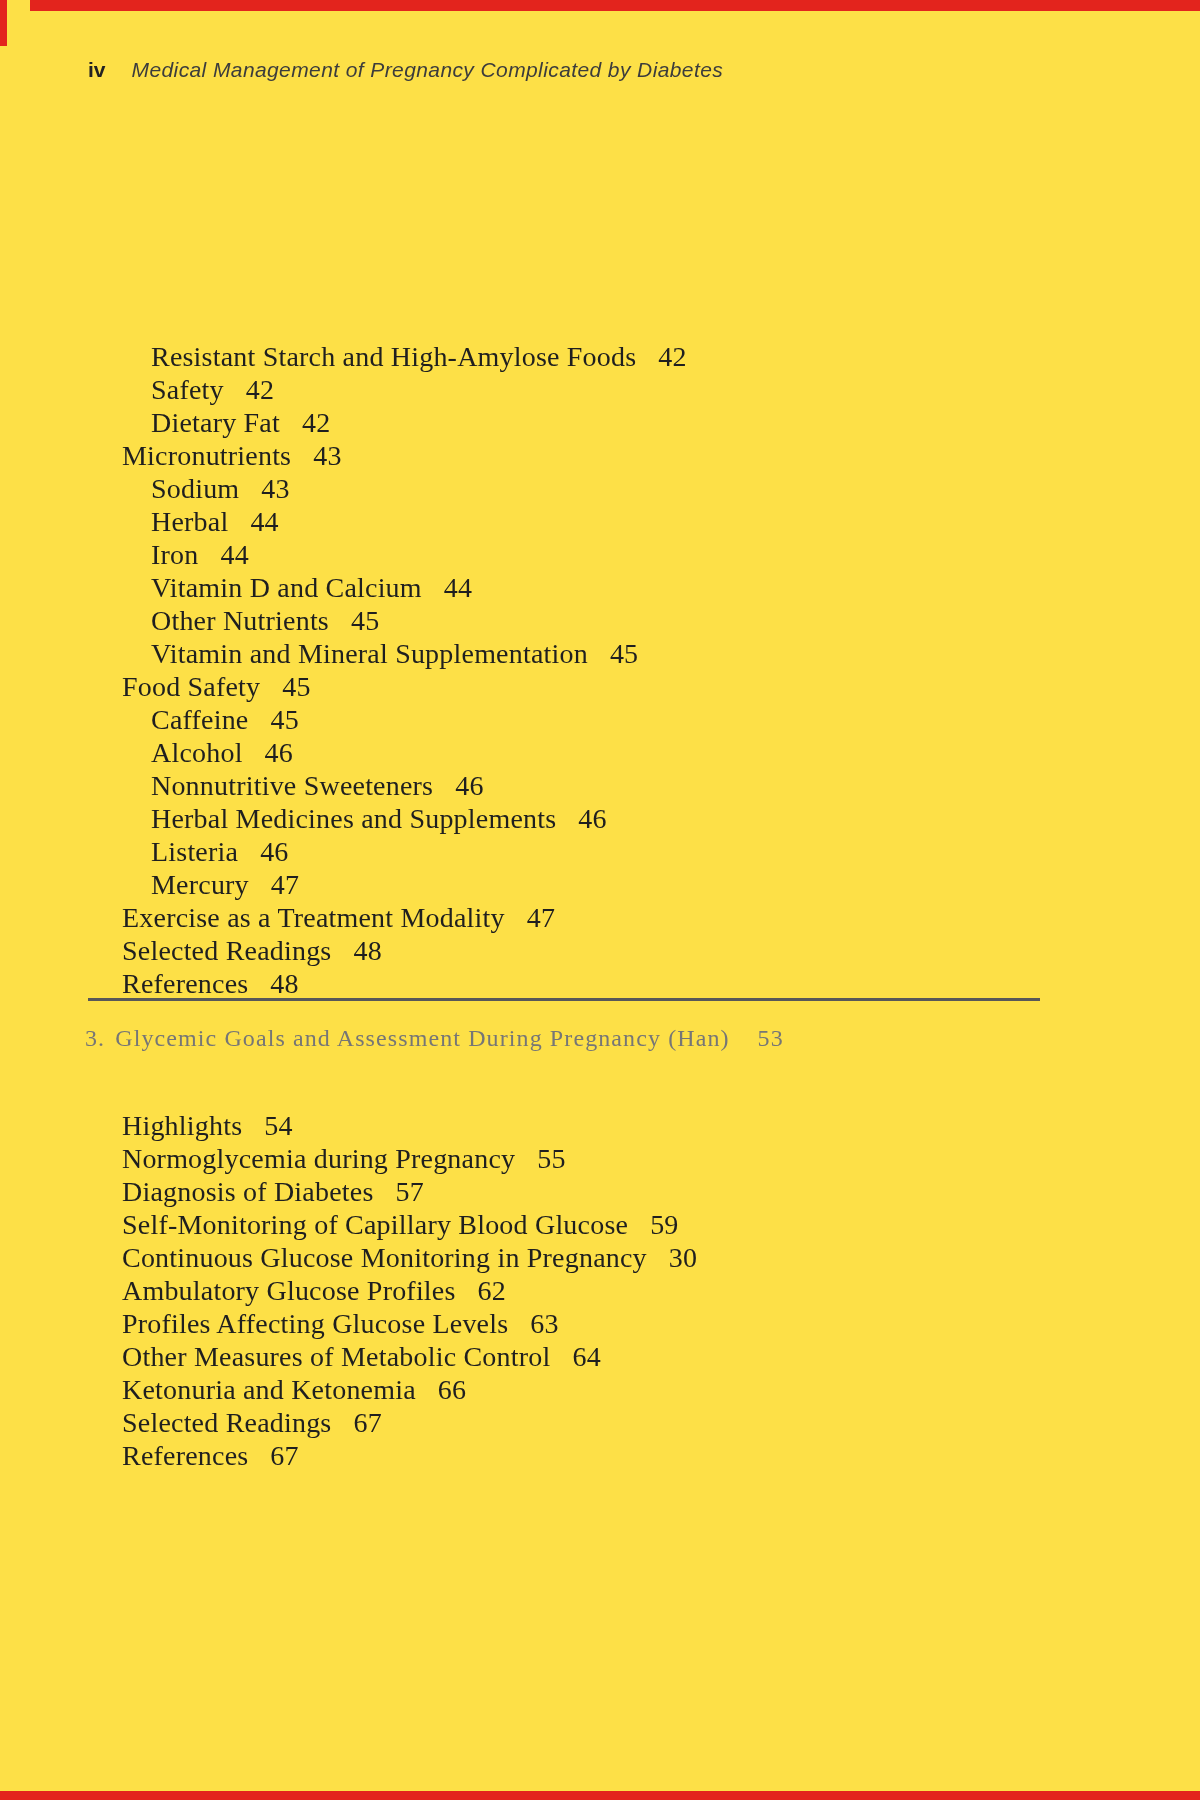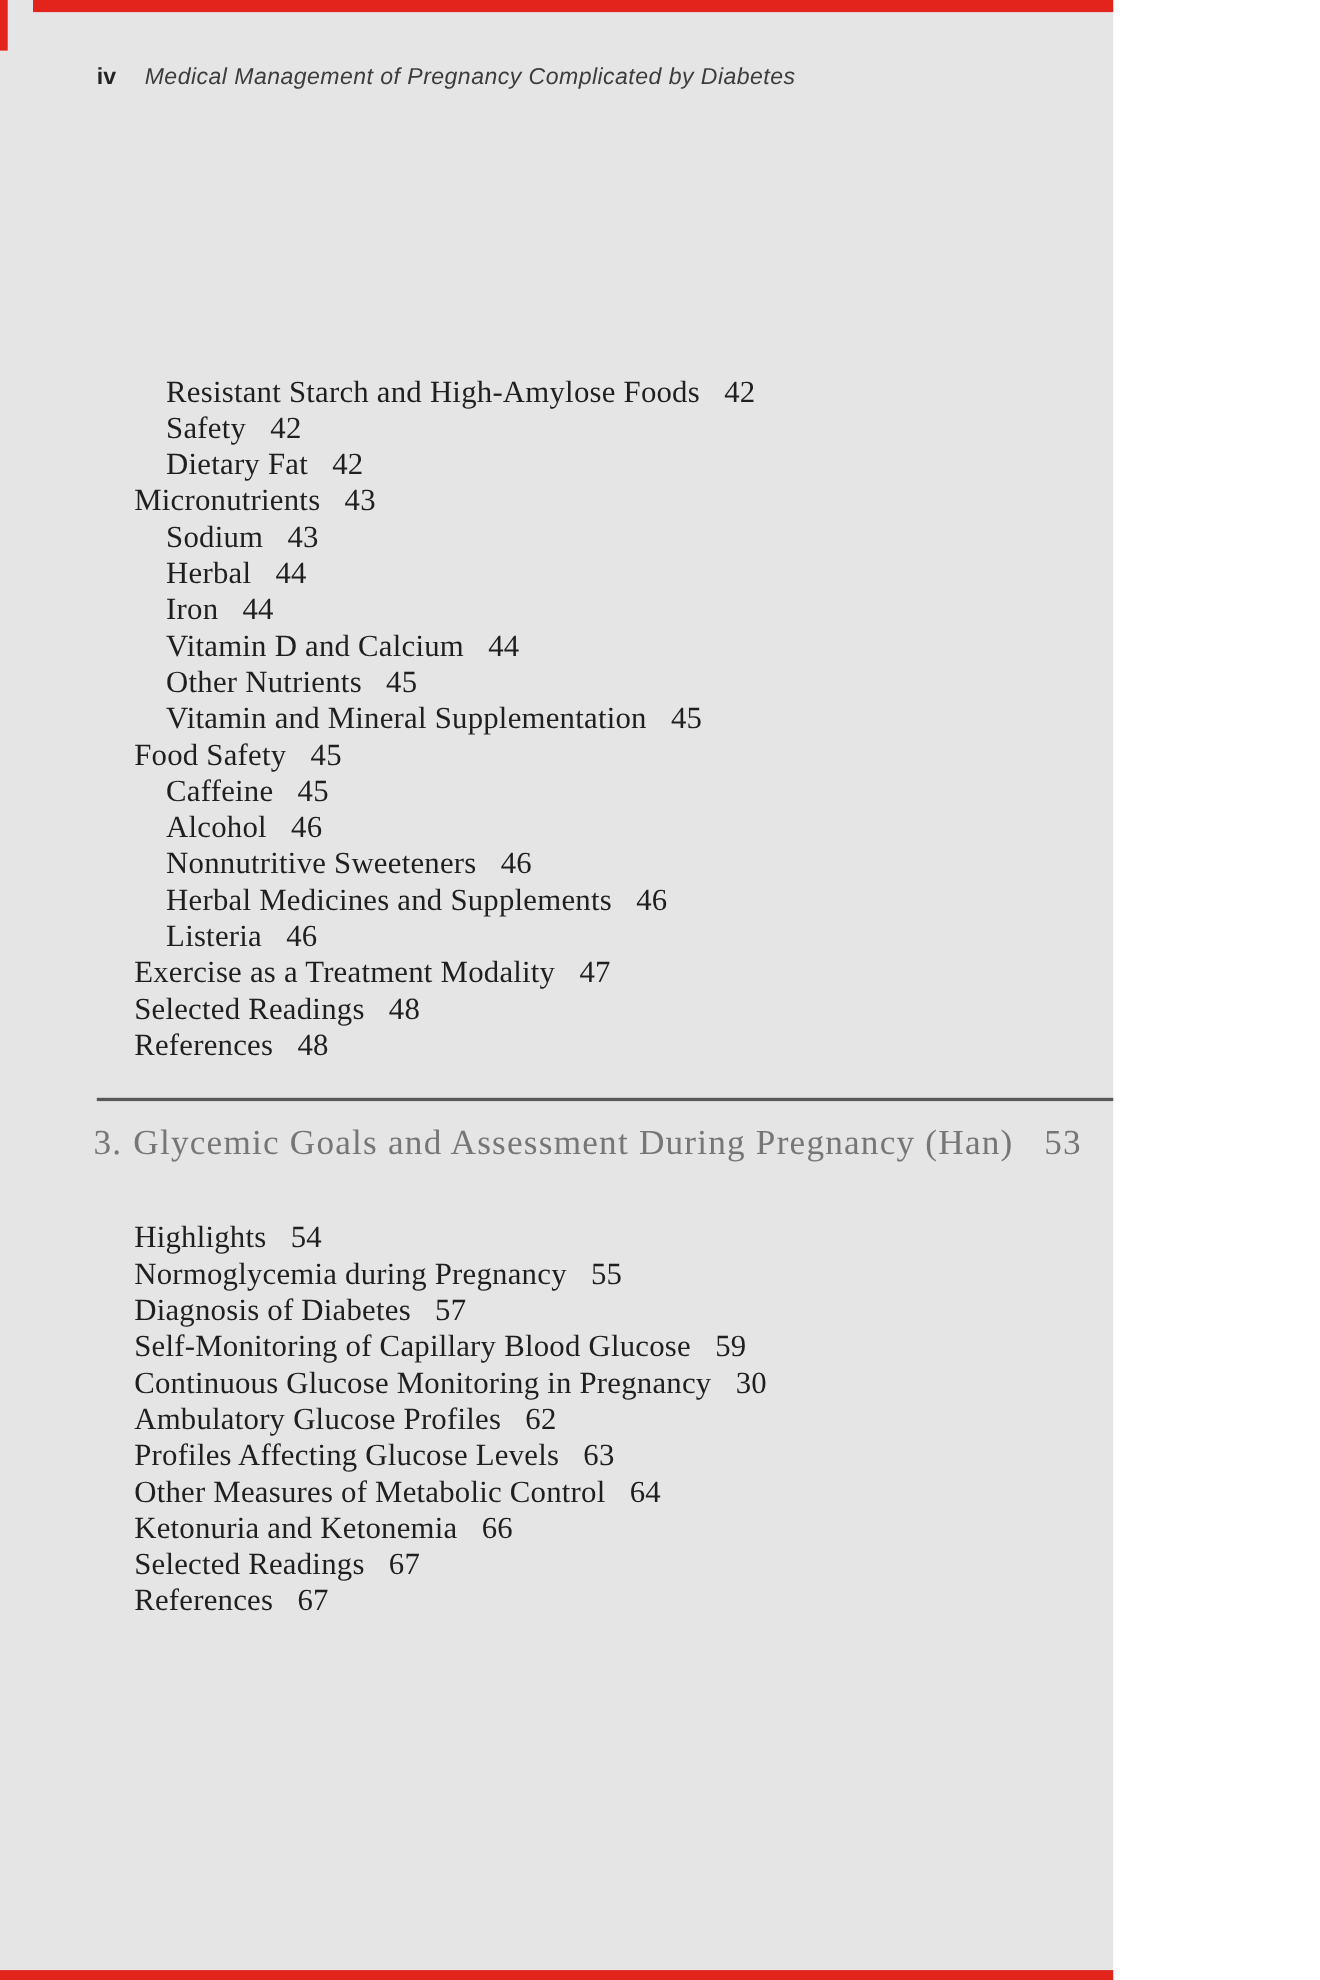--- a/index.html
+++ b/index.html
@@ -2,23 +2,23 @@
 <html style="--accent-red: #e3241d; --heading-gray: #767676; --divider-gray: #585858; --text-color: #1f1f1f;"><head>
 <meta charset="utf-8">
 <style>
   html, body {
     margin: 0;
     padding: 0;
     background: #ffffff;
   }
   .page {
     position: relative;
-    width: 1012px;
+    width: 1200px;
     height: 1800px;
-    background: #e5e5e5;
+    background: #fde047;
     overflow: hidden;
     font-family: "Liberation Serif", "DejaVu Serif", serif;
     color: var(--text-color, #1f1f1f);
   }
 
   
   .edge-top {
     position: absolute;
     left: 30px; top: 0;
     width: 1170px; height: 11px;
@@ -80,21 +80,21 @@
     position: absolute;
     left: 88px; top: 998px;
     width: 952px; height: 3px;
     background: var(--divider-gray, #585858);
   }
 
   
   .chapter-heading {
     position: absolute;
     left: 85px; top: 1021px;
-    font-size: 32px;
+    font-size: 24px;
     line-height: 34px;
     color: var(--heading-gray, #767676);
     letter-spacing: 1.1px;
     white-space: nowrap;
     font-family: Liberation Serif, serif;
   }
   .chapter-number { margin-right: 10px; }
   .chapter-page { margin-left: 28px; }
 </style>
 </head>
@@ -152,20 +152,23 @@
   </div>
       <div class="toc-row lvl2">
     <span>Nonnutritive Sweeteners</span><span class="toc-page">46</span>
   </div>
       <div class="toc-row lvl2">
     <span>Herbal Medicines and Supplements</span><span class="toc-page">46</span>
   </div>
       <div class="toc-row lvl2">
     <span>Listeria</span><span class="toc-page">46</span>
   </div>
+      <div class="toc-row lvl2">
+    <span>Mercury</span><span class="toc-page">47</span>
+  </div>
       <div class="toc-row">
     <span>Exercise as a Treatment Modality</span><span class="toc-page">47</span>
   </div>
       <div class="toc-row">
     <span>Selected Readings</span><span class="toc-page">48</span>
   </div>
       <div class="toc-row">
     <span>References</span><span class="toc-page">48</span>
   </div>
     </div>

